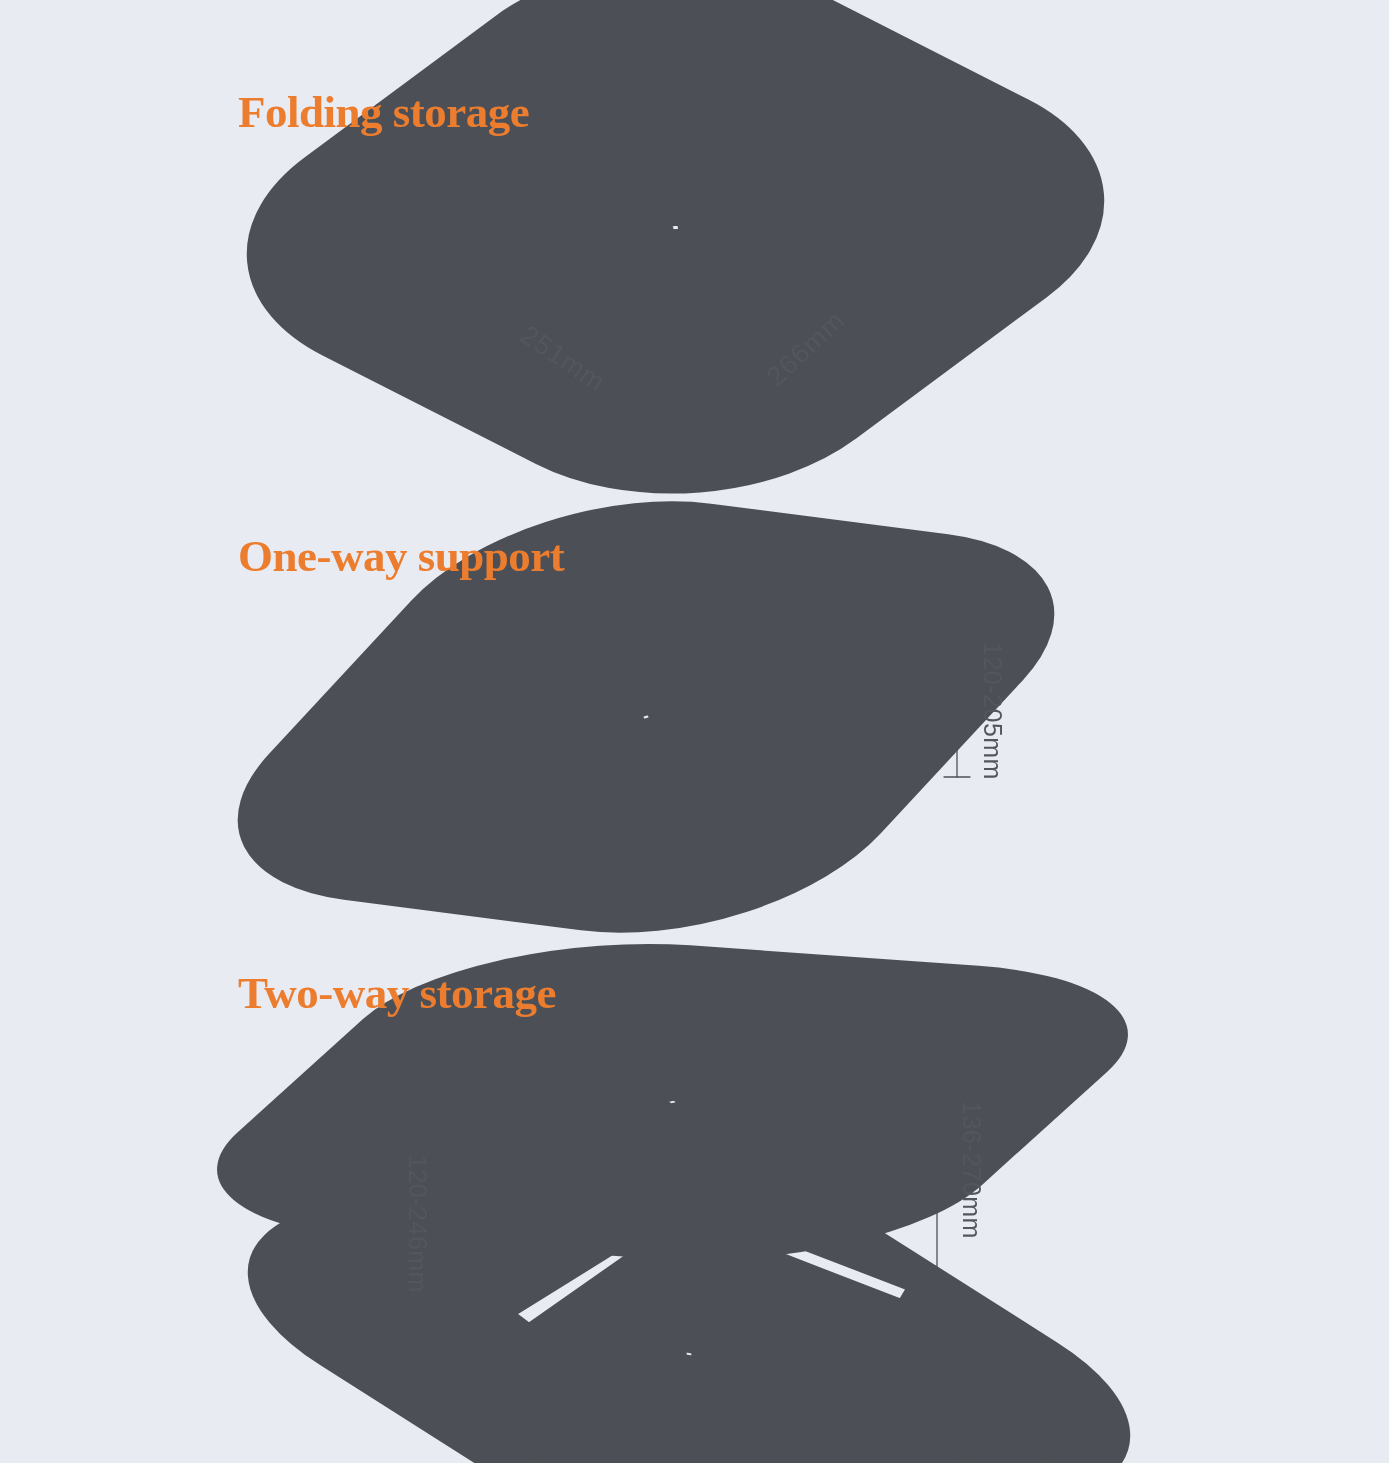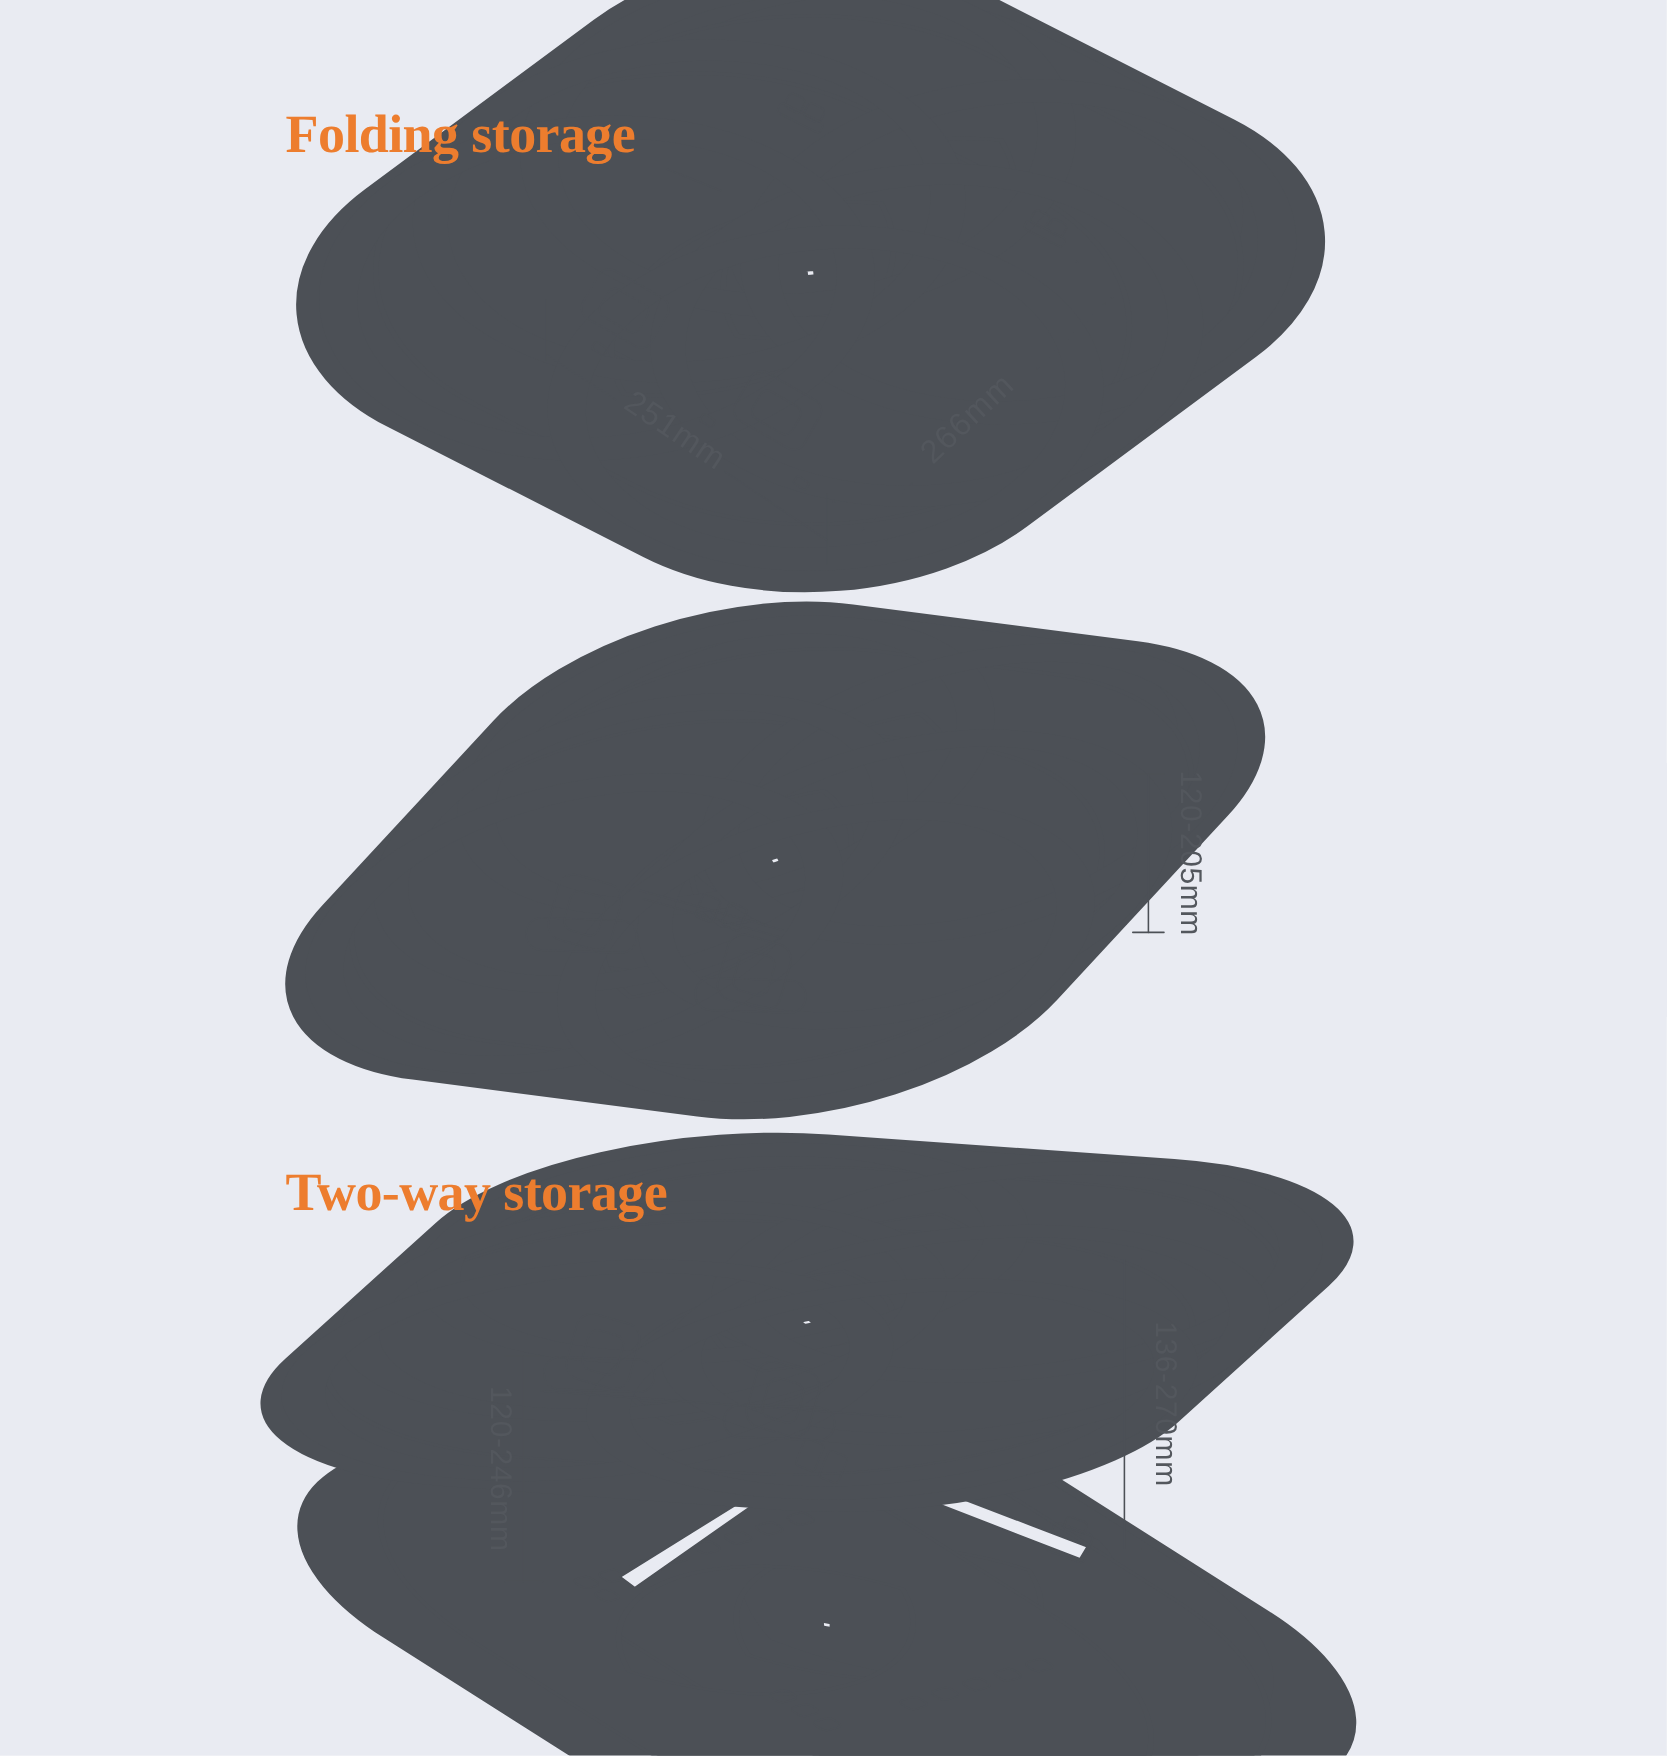--- a/index.html
+++ b/index.html
@@ -220,15 +220,16 @@
     <g>
       <path class="dim" d="M937,1049 L937,1291"></path>
       <path class="dim" d="M923,1049 L951,1049"></path>
       <path class="dim" d="M923,1291 L951,1291"></path>
       <text class="dimtext" transform="translate(963,1170) rotate(90)">136-270mm</text>
     </g>
   </g>
 </svg>
 
 <div class="heading" style="top:86px">Folding storage</div>
+<div class="heading" style="top:530px">One-way support</div>
 <div class="heading" style="top:967px">Two-way storage</div>
 
 </div>
 
 </body></html>

